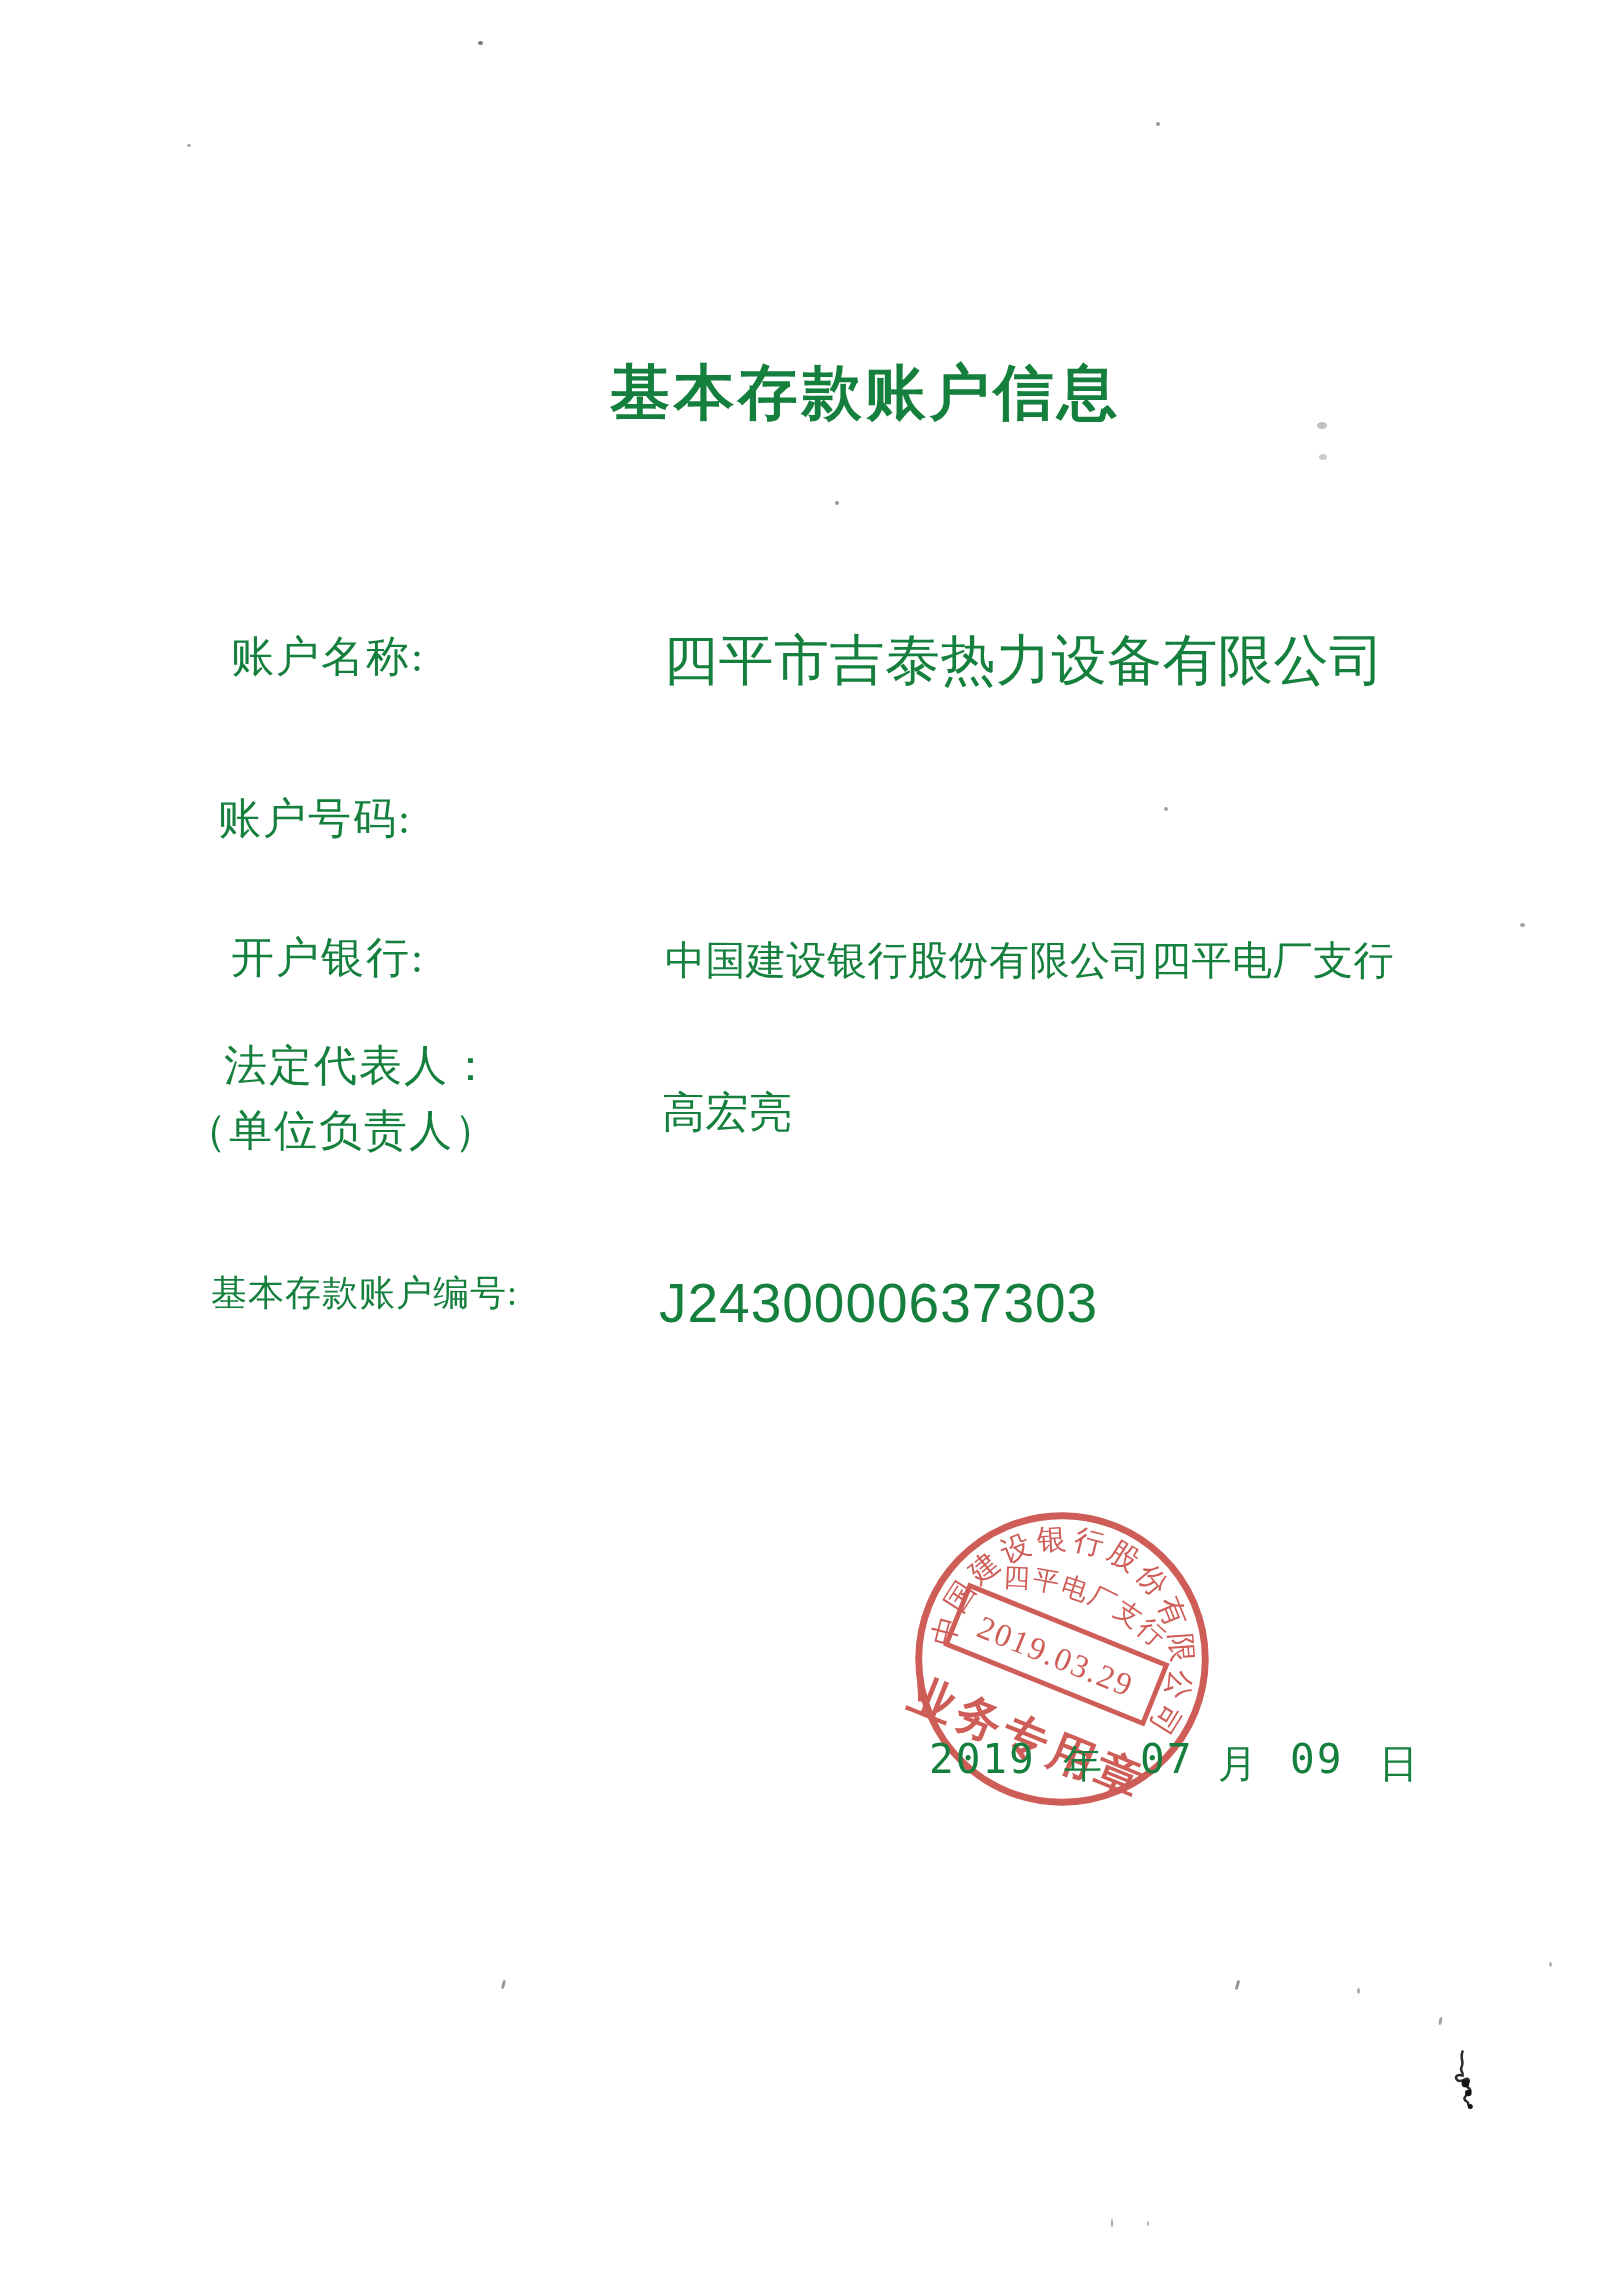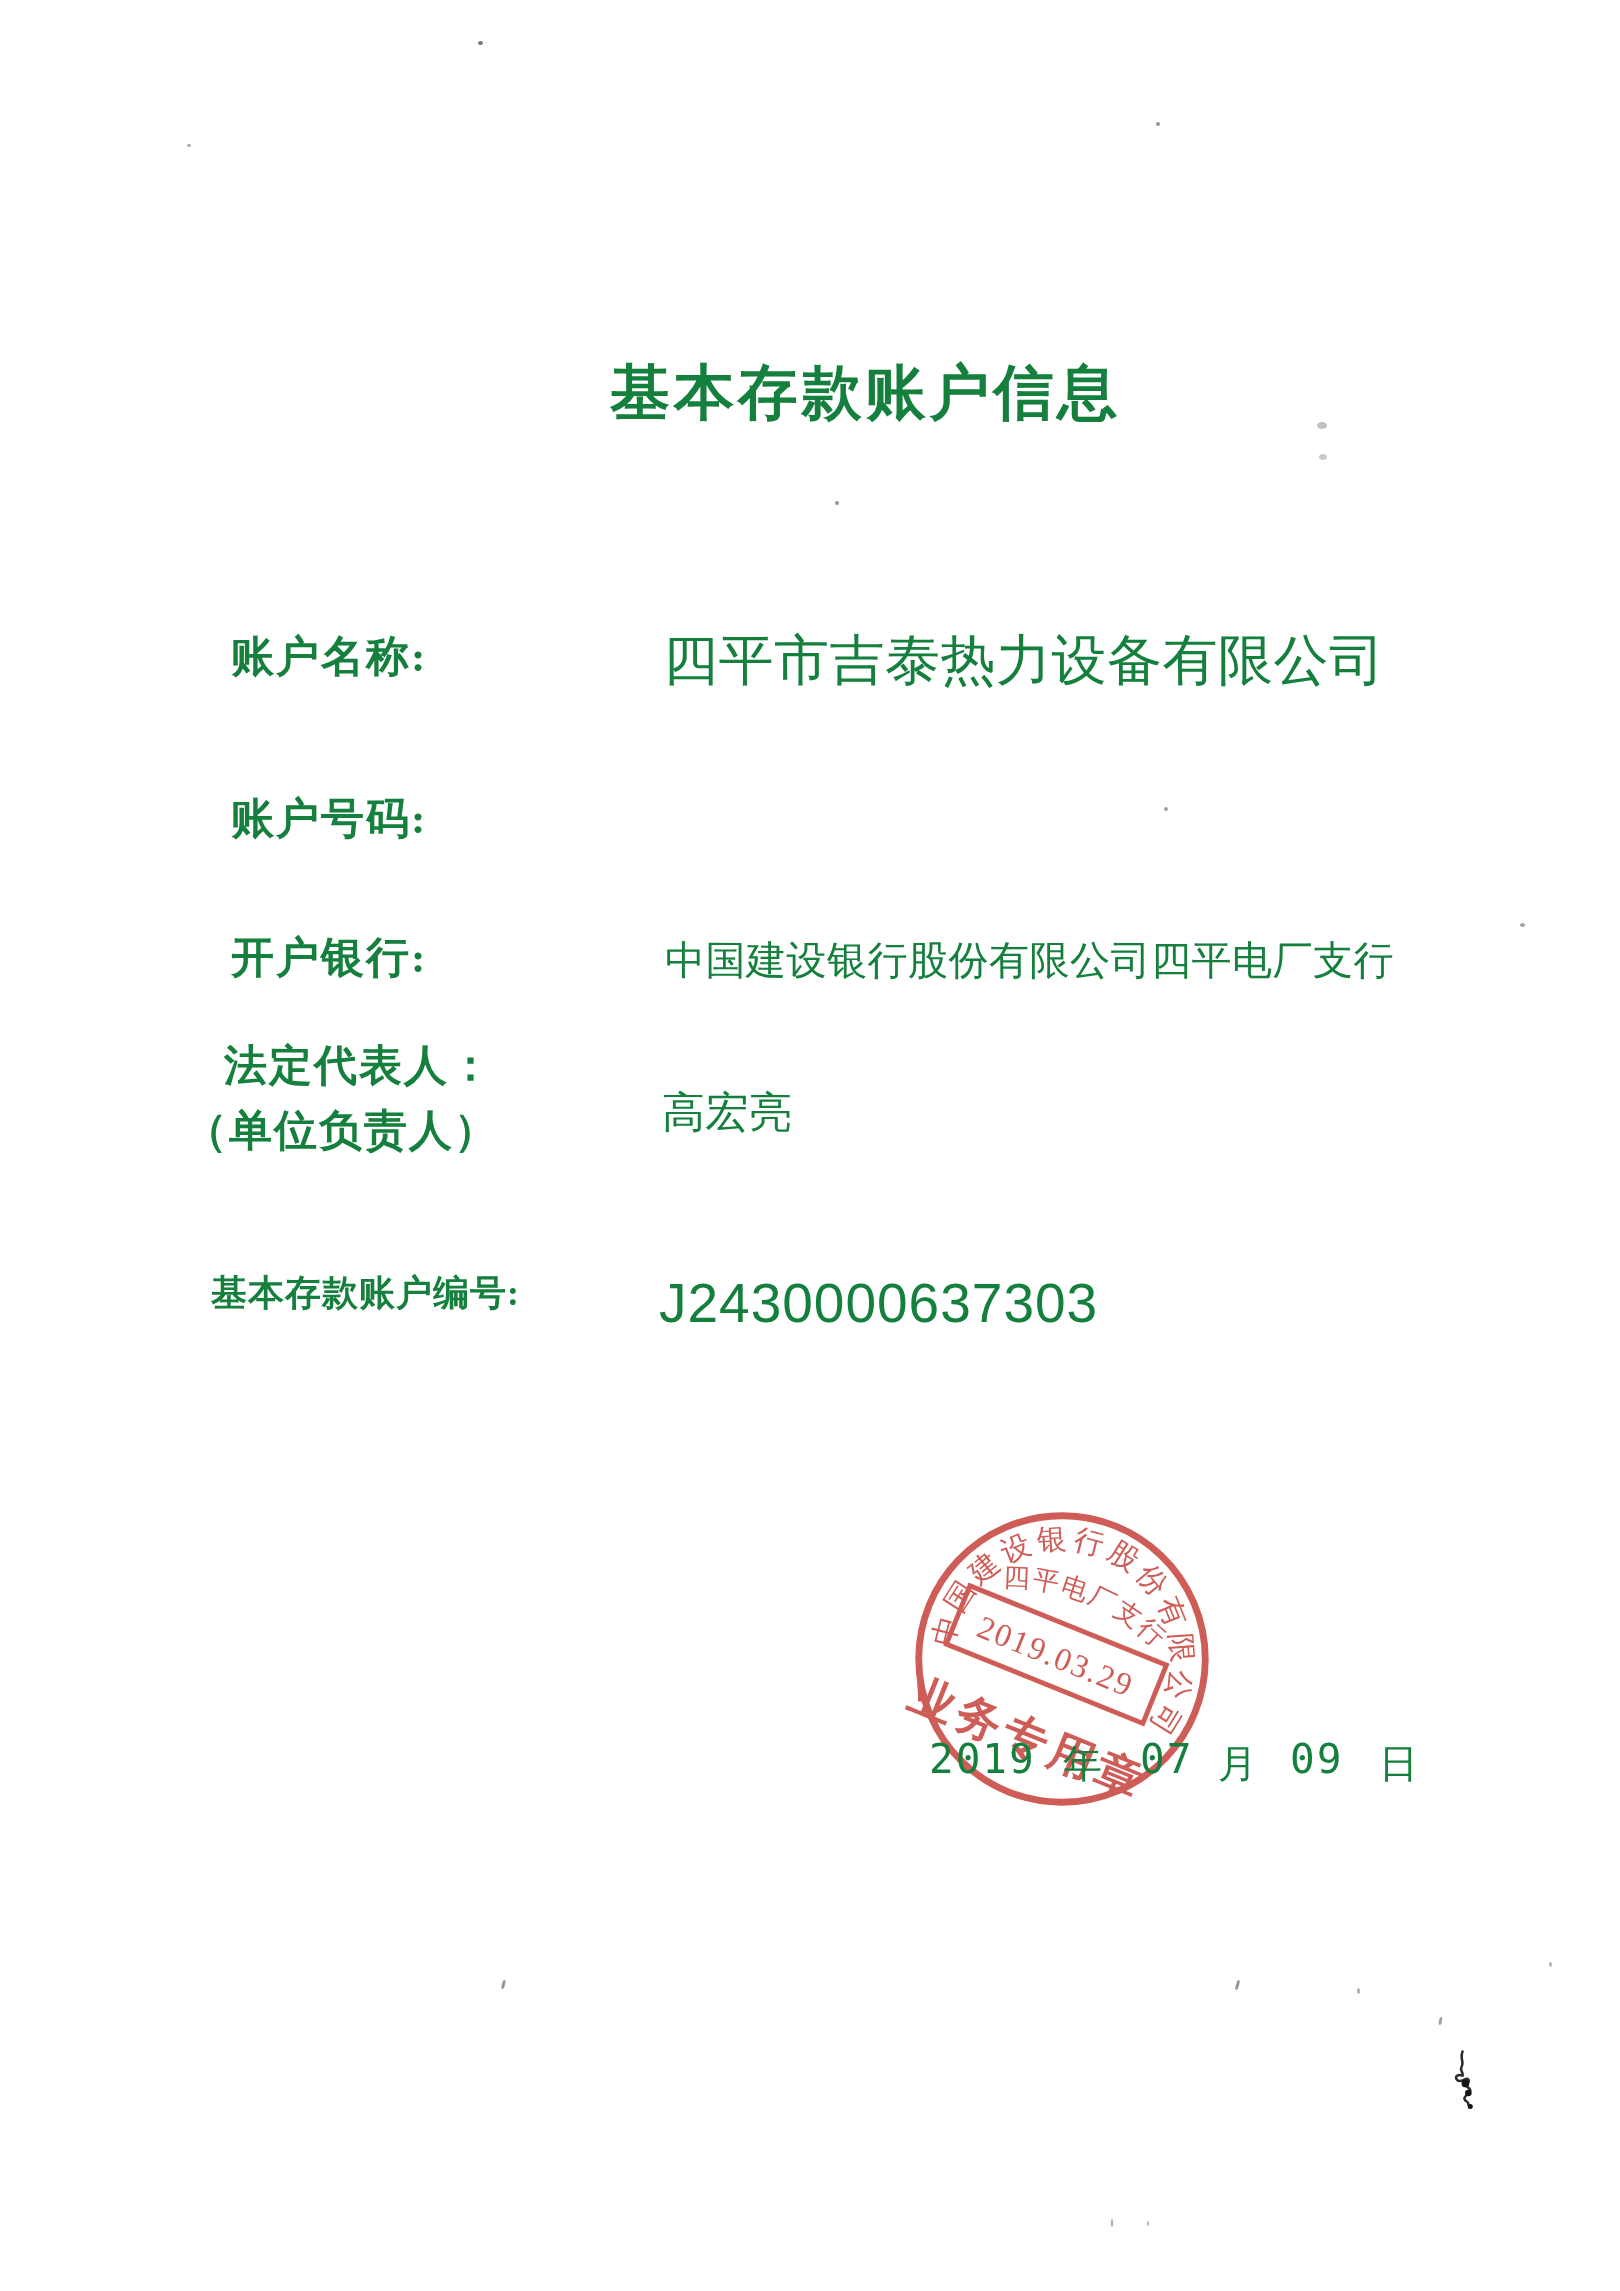--- a/index.html
+++ b/index.html
@@ -4,21 +4,21 @@
 <style>
   html,body{margin:0;padding:0;background:#e8e8e8;}
   .doc{
     position:relative;width:1620px;height:2292px;background:#ffffff;
     font-family:"Liberation Serif","DejaVu Serif",serif;color:#15803d;overflow:hidden;
   }
   .title{
     position:absolute;left:610px;top:353px;font-size:60px;font-weight:bold;
     letter-spacing:3.9px;white-space:nowrap;margin:0;
   }
-  .lab{position:absolute;font-size:43px;font-weight:bold;letter-spacing:2px;white-space:nowrap;}
+  .lab{position:absolute;font-size:43px;font-weight:normal;letter-spacing:2px;white-space:nowrap;}
   .val{position:absolute;font-size:55px;letter-spacing:0.5px;white-space:nowrap;}
   .num{font-family:"Liberation Sans","DejaVu Sans",sans-serif;letter-spacing:1px;}
   .date-digit{
     position:absolute;font-family:"DejaVu Sans Mono","Liberation Mono",monospace;
     font-size:41px;letter-spacing:2px;white-space:nowrap;z-index:3;
   }
   .date-unit{position:absolute;font-size:39px;white-space:nowrap;z-index:3;}
   .stamp{position:absolute;left:905px;top:1502px;mix-blend-mode:multiply;opacity:0.88;z-index:2;}
   .stamp text{font-family:"Liberation Serif","DejaVu Serif",serif;}
   .smudge{position:absolute;left:1449px;top:2050px;z-index:1;}
@@ -27,21 +27,21 @@
 </head>
 <body>
 
 <div class="doc">
 
   <h1 class="title">基本存款账户信息</h1>
 
   <span class="lab" style="left:231px;top:628px;">账户名称:</span>
   <span class="val" style="left:663px;top:624px;">四平市吉泰热力设备有限公司</span>
 
-  <span class="lab" style="left:231px;top:790px;text-align:center;">账户号码:</span>
+  <span class="lab" style="left:218px;top:790px;text-align:center;">账户号码:</span>
 
   <span class="lab" style="left:231px;top:929px;">开户银行:</span>
   <span class="val" style="left:665px;top:933px;font-size:40px;">中国建设银行股份有限公司四平电厂支行</span>
 
   <span class="lab" style="left:184px;top:1102px;">（单位负责人）</span>
   <span class="lab" style="left:224px;top:1037px;">法定代表人：</span>
   <span class="val" style="left:662px;top:1072px;font-size:43px;margin-top:12px;">高宏亮</span>
 
   <span class="lab" style="left:211px;top:1269px;font-size:36px;letter-spacing:1px;">基本存款账户编号:</span>
   <span class="val num" style="left:659px;top:1271px;">J2430000637303</span>

